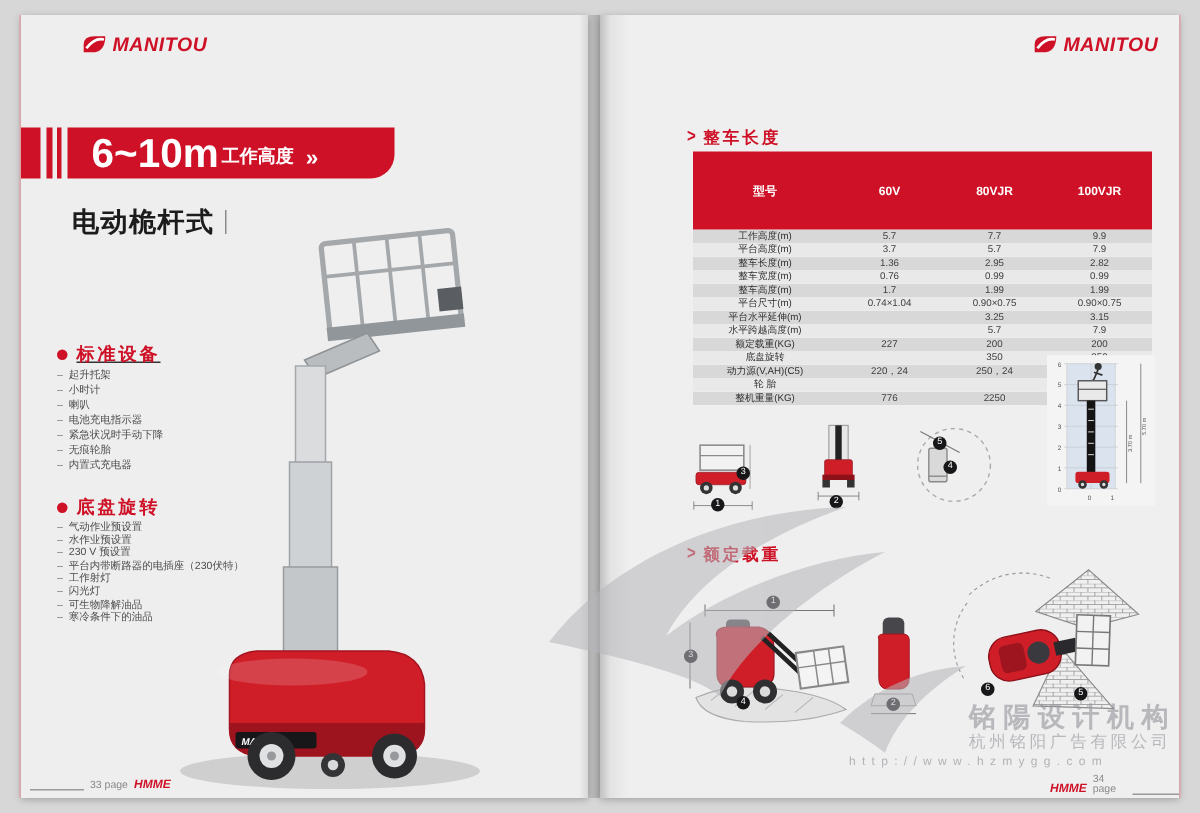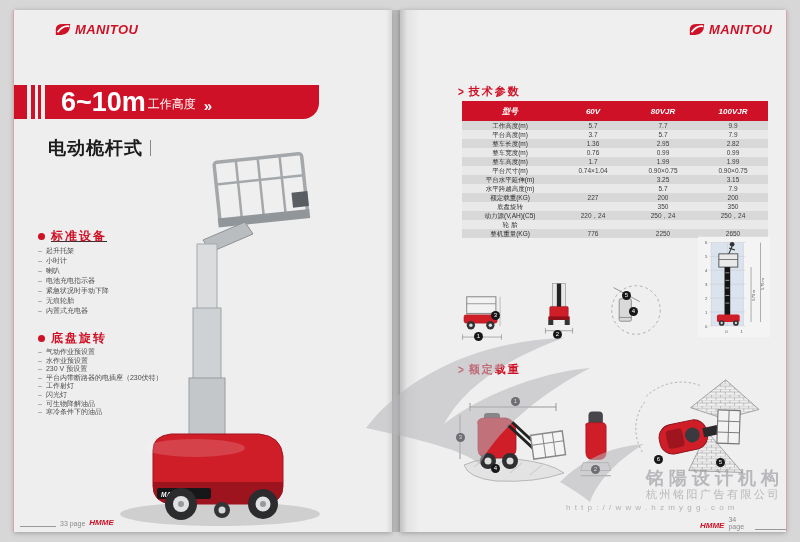--- a/index.html
+++ b/index.html
@@ -15,21 +15,21 @@
 
   
   .logo{display:flex;align-items:center;gap:3px;}
   .logo-text{font-size:13px;font-weight:bold;font-style:italic;color:#ce1126;letter-spacing:.4px;}
 
   
   .banner-block,.banner-stripe{background:#ce1126;}
   .banner{background:#ce1126;border-radius:0 0 16px 0;display:flex;align-items:flex-end;
           padding:2px 0 3px 16px;box-sizing:border-box;color:#fff;}
   .banner-big{font-size:27px;font-weight:800;line-height:28px;}
-  .banner-small{font-size:12px;font-weight:normal;margin:0 0 3px 2px;}
+  .banner-small{font-size:12px;font-weight:bold;margin:0 0 3px 2px;}
   .banner-arrows{font-size:15px;font-weight:bold;margin:0 0 2px 8px;}
 
   .subtitle{display:flex;align-items:center;gap:7px;}
   .subtitle-primary{font-size:18px;font-weight:800;color:#1c1c1c;letter-spacing:1px;}
   .subtitle-div{width:1px;height:16px;background:#8a8a8a;}
   .subtitle-secondary{font-size:15px;font-weight:600;color:#2e2e2e;letter-spacing:1px;}
 
   
   .sec-title{display:flex;align-items:center;gap:6px;}
   .sec-dot{width:7px;height:7px;border-radius:50%;background:#ce1126;}
@@ -39,21 +39,21 @@
   .eq-item .dash{color:#777;}
   .opt .eq-item{line-height:8.6px;}
 
   
   .r-head{display:flex;align-items:center;gap:5px;}
   .r-head .arrow{color:#ce1126;font-weight:bold;font-size:10px;transform:scaleY(1.25);}
   .r-head .txt{font-size:11px;font-weight:bold;color:#ce1126;letter-spacing:2px;}
 
   
   table.spec{border-collapse:collapse;table-layout:fixed;width:306px;}
-  table.spec th{background:#ce1126;color:#fff;font-size:8px;font-weight:bold;height:20px;padding:0;text-align:center;font-style:italic;}
+  table.spec th{background:#ce1126;color:#fff;font-size:8px;font-weight:bold;height:20px;padding:16px;text-align:center;}
   table.spec td{font-size:6.5px;color:#3d3d3d;height:9px;line-height:9px;padding:0;text-align:center;white-space:nowrap;overflow:hidden;}
   table.spec tbody tr:nth-child(odd){background:#d8d8d8;}
   table.spec tbody tr:nth-child(even){background:#e9e9e9;}
   table.spec td.lbl{color:#2f2f2f;}
 
   
   .badge{position:absolute;width:9px;height:9px;border-radius:50%;background:#17171a;color:#fff;
          font-size:6px;line-height:9px;text-align:center;z-index:2;}
 
   
@@ -80,21 +80,21 @@
       <svg width="18" height="13" viewBox="0 0 20 14">
         <path d="M2 7 Q2 1 10 1 L18 1 Q18 13 8 13 L2 13 Z" fill="#ce1126"></path>
         <path d="M4 10 Q10 2 17 3.5" stroke="#fff" stroke-width="2" fill="none"></path>
       </svg>
       <span class="logo-text">MANITOU</span>
     </div>
 
     <div class="abs banner-block" style="left:0;top:75px;width:13px;height:34px;"></div>
     <div class="abs banner-stripe" style="left:17px;top:75px;width:4px;height:34px;"></div>
     <div class="abs banner-stripe" style="left:24px;top:75px;width:3px;height:34px;"></div>
-    <div class="abs banner" style="left:31px;top:75px;width:274px;height:34px;text-align:right;">
+    <div class="abs banner" style="left:31px;top:75px;width:218px;height:34px;text-align:right;">
       <span class="banner-big">6~10m</span>
       <span class="banner-small">工作高度</span>
       <span class="banner-arrows">»</span>
     </div>
 
     <div class="abs subtitle" style="left:34px;top:126px;">
       <span class="subtitle-primary">电动桅杆式</span>
       <span class="subtitle-div"></span>
     </div>
 
@@ -214,21 +214,21 @@
     <div class="abs logo" style="left:288px;top:12px;">
       <svg width="18" height="13" viewBox="0 0 20 14">
         <path d="M2 7 Q2 1 10 1 L18 1 Q18 13 8 13 L2 13 Z" fill="#ce1126"></path>
         <path d="M4 10 Q10 2 17 3.5" stroke="#fff" stroke-width="2" fill="none"></path>
       </svg>
       <span class="logo-text">MANITOU</span>
     </div>
 
     <div class="abs r-head" style="left:58px;top:74px;">
       <span class="arrow">&gt;</span>
-      <span class="txt">技术参数</span>
+      <span class="txt">整车长度</span>
     </div>
 
     <table class="spec abs" style="left:62px;top:91px;">
       <colgroup>
           <col style="width:96px">
           <col style="width:70px">
           <col style="width:70px">
           <col style="width:70px">
         </colgroup>
       <thead>

